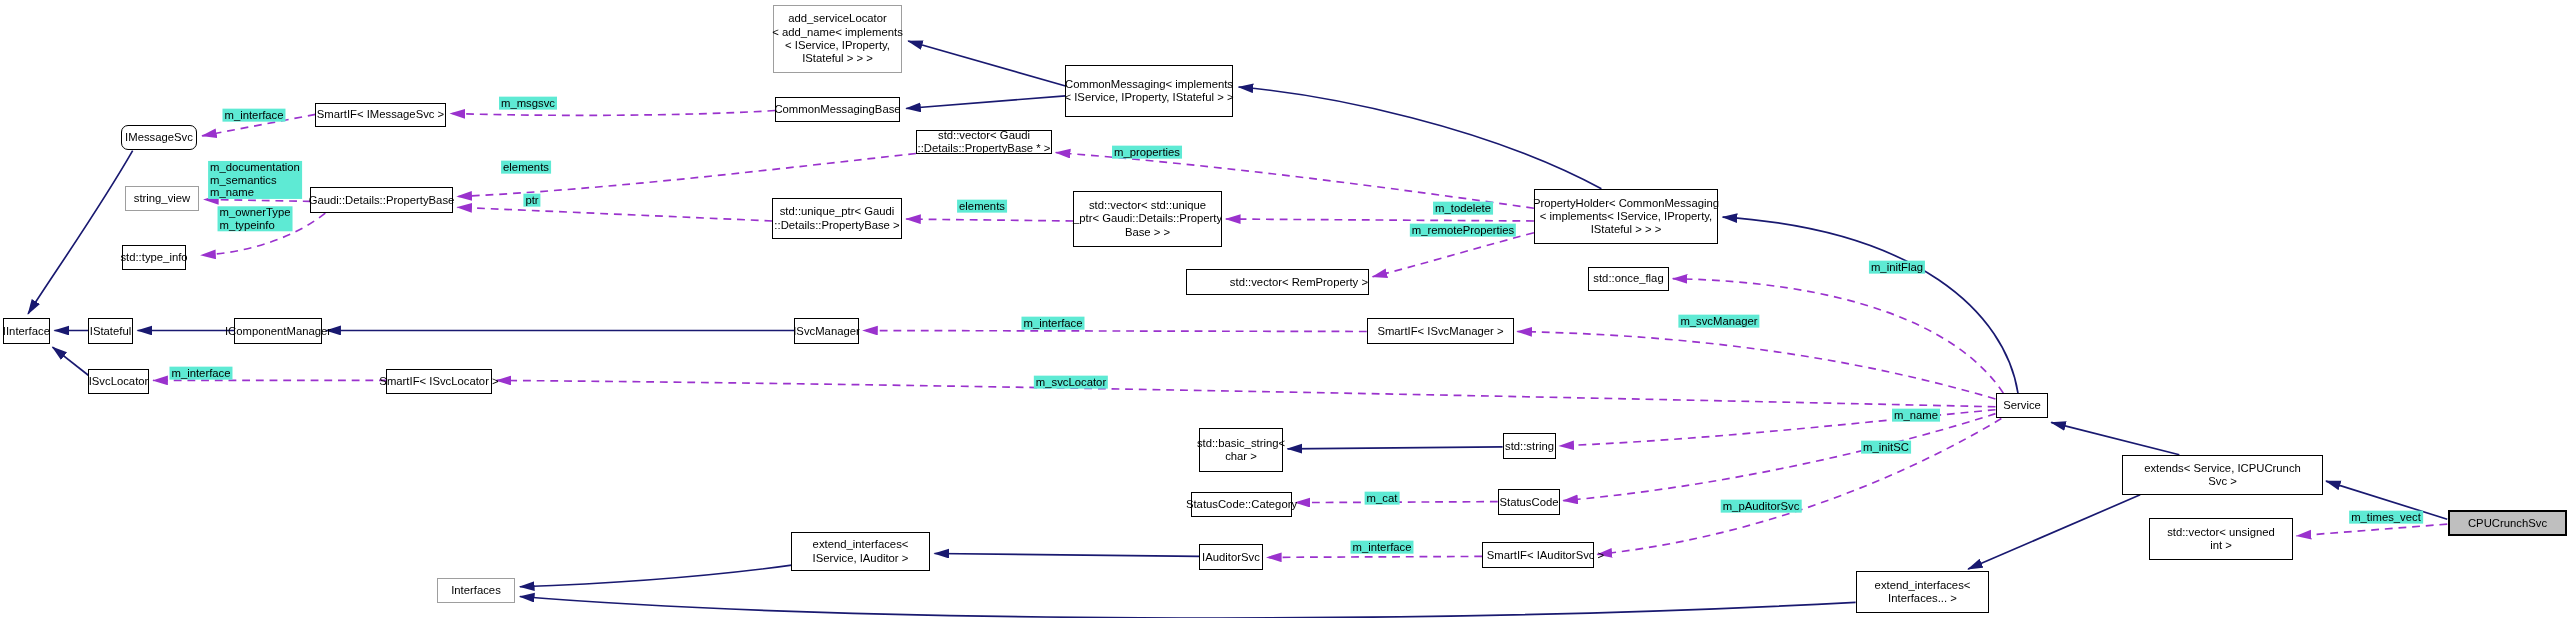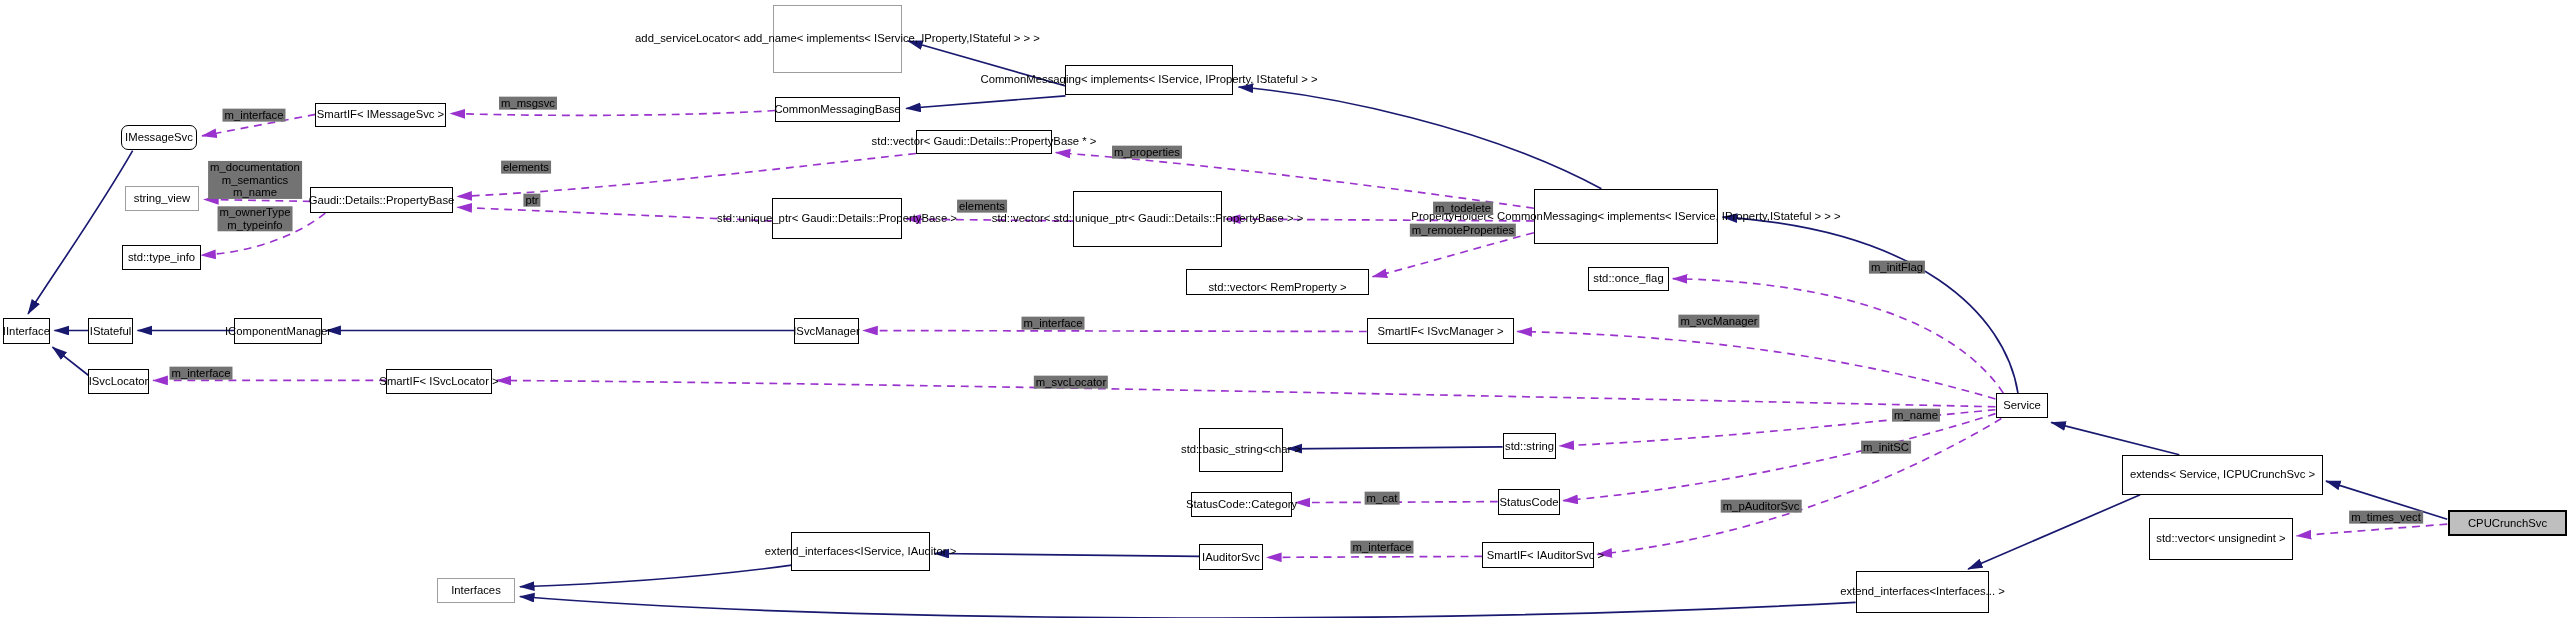--- a/index.html
+++ b/index.html
@@ -1,26 +1,26 @@
 <!DOCTYPE html>
 <html><head>
 <meta charset="utf-8">
 <style>
   html,body{margin:0;padding:0;background:#fff;}
   .canvas{position:relative;width:2576px;height:618px;background:#fff;
           font-family:"Liberation Sans",sans-serif;overflow:hidden;}
   svg.edge-layer{position:absolute;left:0;top:0;width:2576px;height:618px;}
-  .node{position:absolute;box-sizing:border-box;display:flex;flex-direction:row;
+  .node{position:absolute;box-sizing:border-box;display:flex;flex-direction:column;
         align-items:center;justify-content:center;background:#fff;
         border:1.5px solid #000;color:#000;font-size:11.3px;line-height:13.2px;
         text-align:center;white-space:nowrap;cursor:pointer;}
   .node.external{border-color:#9e9e9e;}
   .node.highlight{background:#bfbfbf;border-width:2px;cursor:default;}
-  .edge-label{position:absolute;transform:translate(-50%,-50%);background:#737373;
-        color:#000;font-size:11.3px;line-height:12.7px;text-align:center;
+  .edge-label{position:absolute;transform:translate(-50%,-50%);background:#5eead4;
+        color:#000;font-size:11.3px;line-height:12.7px;
         padding:0 2px;white-space:pre;}
   .edge-path{fill:none;}
 </style>
 </head>
 <body>
 
 <div class="canvas">
   <svg class="edge-layer" xmlns="http://www.w3.org/2000/svg" viewBox="0 0 2633 632" width="2576" height="618">
     <defs>
       <marker id="arrow-inherit" markerUnits="userSpaceOnUse" markerWidth="18" markerHeight="12" refX="15" refY="5" orient="auto">
@@ -70,40 +70,40 @@
         <path d="M395,389 L156,389" class="edge-path" stroke="#9a32cd" stroke-width="1.7" stroke-dasharray="8,6" marker-end="url(#arrow-usage)"></path>
       </g>
   </svg>
   <div id="node-layer">
       <div class="node external" style="left: 773px; top: 4.9px; width: 129px; height: 68px;">
         <span>add_serviceLocator</span>
         <span>&lt; add_name&lt; implements</span>
         <span>&lt; IService, IProperty,</span>
         <span>IStateful &gt; &gt; &gt;</span>
       </div>
-      <div class="node" style="left: 1065px; top: 65px; width: 168px; height: 30px;">
+      <div class="node" style="left: 1065px; top: 65px; width: 168px; height: 52px;">
         <span>CommonMessaging&lt; implements</span>
         <span>&lt; IService, IProperty, IStateful &gt; &gt;</span>
       </div>
       <div class="node" style="left: 775px; top: 97px; width: 125px; height: 25.4px;">
         <span>CommonMessagingBase</span>
       </div>
       <div class="node" style="left: 315px; top: 103px; width: 131px; height: 23.5px;">
         <span>SmartIF&lt; IMessageSvc &gt;</span>
       </div>
       <div class="node" style="left: 121px; top: 125px; width: 76px; height: 25.4px; border-radius: 7px;">
         <span>IMessageSvc</span>
       </div>
       <div class="node external" style="left: 125px; top: 186px; width: 74px; height: 24.5px;">
         <span>string_view</span>
       </div>
       <div class="node" style="left: 310px; top: 187px; width: 143px; height: 26.4px;">
         <span>Gaudi::Details::PropertyBase</span>
       </div>
-      <div class="node" style="left: 122px; top: 245px; width: 79px; height: 24.5px;">
+      <div class="node" style="left: 122px; top: 245px; width: 64px; height: 24.5px;">
         <span>std::type_info</span>
       </div>
       <div class="node" style="left: 916px; top: 130px; width: 136px; height: 24px;">
         <span>std::vector&lt; Gaudi</span>
         <span>::Details::PropertyBase * &gt;</span>
       </div>
       <div class="node" style="left: 772px; top: 198px; width: 130px; height: 41px;">
         <span>std::unique_ptr&lt; Gaudi</span>
         <span>::Details::PropertyBase &gt;</span>
       </div>

